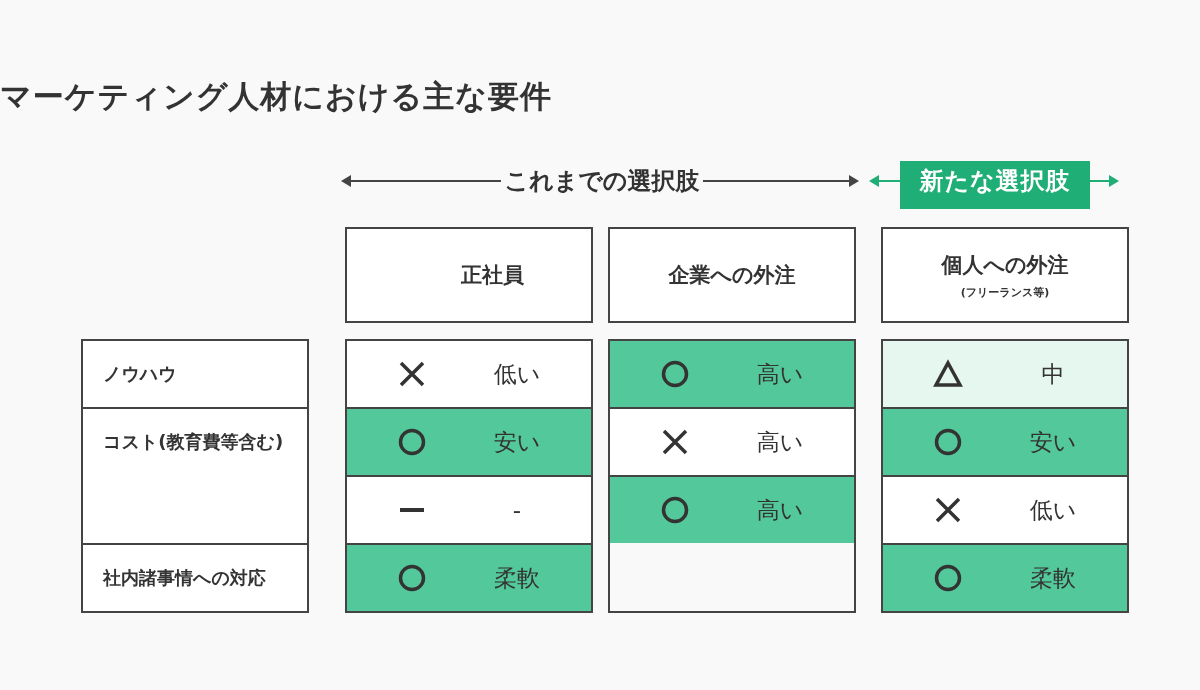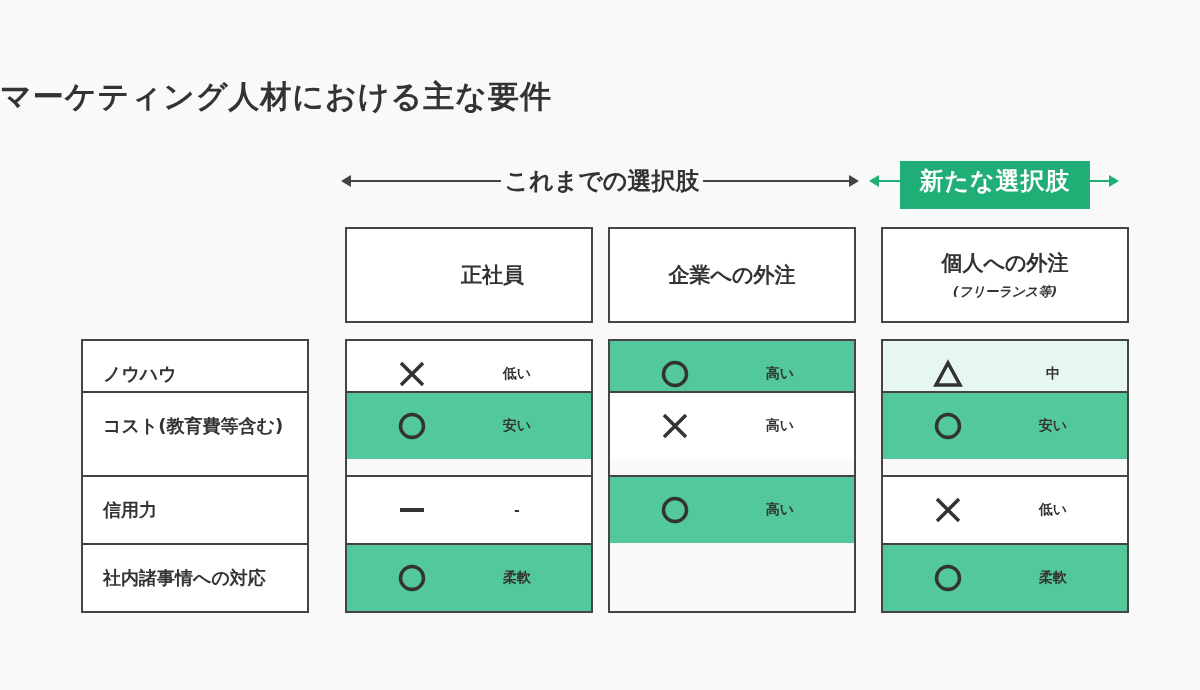--- a/index.html
+++ b/index.html
@@ -42,41 +42,41 @@
     }
     
     .box {
       position: absolute; box-sizing: border-box; border: 2px solid #444; background: #fff;
     }
     .head {
       top: 227px; height: 96px; width: 248px;
       display: flex; flex-direction: column; align-items: center; justify-content: center;
       font-weight: bold; font-size: 21px; color: #333;
     }
-    .head .sub { font-size: 13px; margin-top: 6px; font-style: italic; }
+    .head .sub { font-size: 11px; margin-top: 6px; }
     .col1 { left: 345px; padding-left: 47px; }
     .col2 { left: 608px; }
     .col3 { left: 872px; margin-left: 9px; }
     .body-col { top: 339px; height: 274px; width: 248px; background: transparent; }
     .row {
       position: absolute; left: 0; width: 100%; height: 68px; box-sizing: border-box;
       display: flex; align-items: center;
     }
     .row + .row { border-top: 2px solid #444; }
     .r0 { top: 0; height: 66px; }
-    .r1 { top: 50px; height: 68px; }
+    .r1 { top: 66px; height: 68px; }
     .r2 { top: 134px; height: 68px; }
     .r3 { top: 202px; height: 68px; }
     .row.green { background: #53c89b; }
     .row.light { background: #e6f7f0; }
     .row.white { background: #fff; }
     .label-col { left: 81px; top: 339px; height: 274px; width: 228px; }
     .label-col .row { padding-left: 20px; font-size: 18px; font-weight: bold; color: #333; }
     .sym { position: absolute; left: 50px; top: 50%; transform: translateY(-50%); width: 30px; height: 30px; }
-    .val { position: absolute; left: 140px; width: 60px; text-align: center; font-size: 14px; font-weight: bold; color: #333; }
+    .val { position: absolute; left: 140px; width: 60px; text-align: center; font-size: 23px; font-weight: normal; color: #333; }
     svg { display: block; }
   </style>
 </head>
 <body>
 
 <div class="title">マーケティング人材における主な要件</div>
 
 <div class="range range-old">
   <div class="arrowhead-left"></div>
   <div class="range-line line-left"></div>
@@ -104,23 +104,20 @@
   <div class="sub">(フリーランス等)</div>
 </div>
 
 <div class="box label-col">
   <div class="row r0 white">
       <span>ノウハウ</span>
     </div>
   <div class="row r1 white">
       <span>コスト(教育費等含む)</span>
     </div>
-  <div class="row r2 white">
-      <span>信用力</span>
-    </div>
   <div class="row r3 white">
       <span>社内諸事情への対応</span>
     </div>
 </div>
 
 <div class="box body-col col1">
     <div class="row r0 white">
       <span class="sym">
         <svg width="30" height="30" viewBox="0 0 30 30">
           <path d="M4 4 L26 26 M26 4 L4 26" stroke="#333" stroke-width="3.5" fill="none"></path>

